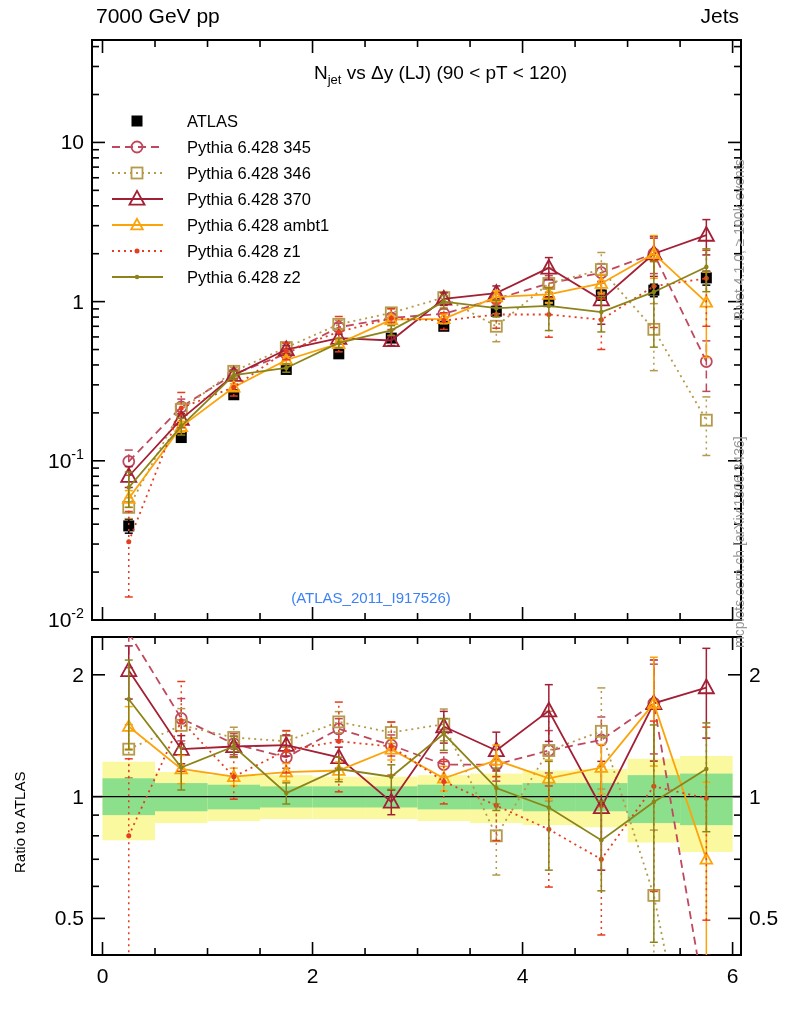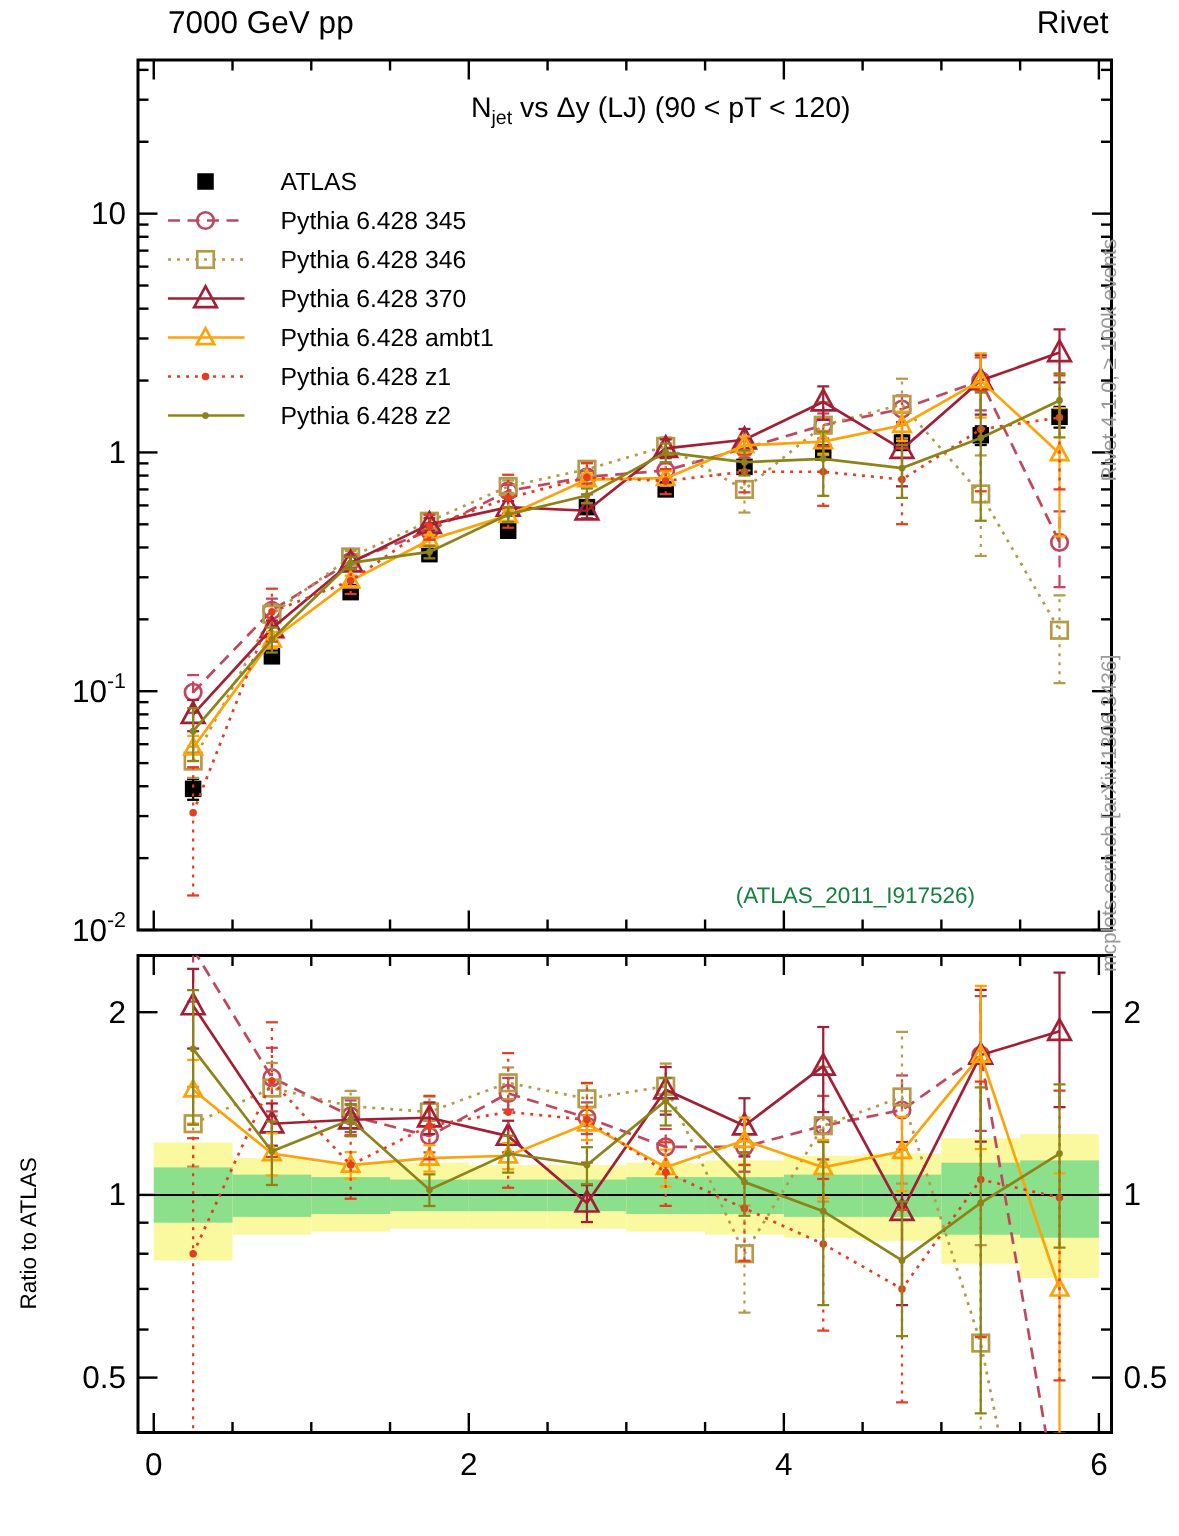--- a/index.html
+++ b/index.html
@@ -1,26 +1,26 @@
 <!DOCTYPE html>
 <html><head>
 <meta charset="utf-8">
 <style>
   html,body{margin:0;padding:0;background:#fff;}
   #page{position:relative;width:786px;height:1024px;background:#fff;overflow:hidden;
         font-family:"Liberation Sans","DejaVu Sans",sans-serif;}
   #plot-svg{position:absolute;left:0;top:0;}
   .hdr{position:absolute;top:4px;font-size:21px;color:#000;}
-  #hdr-left{left:96px;margin-left:16px;}
+  #hdr-left{left:96px;}
   #hdr-right{right:47px;}
   #plot-title{position:absolute;left:92px;width:649px;top:62px;text-align:center;
               font-size:19px;color:#000;padding-left:24px;}
   #plot-title sub{font-size:13px;}
-  #watermark{position:absolute;left:92px;width:558px;top:589px;text-align:right;
-             font-size:15px;color:#15803d;}
+  #watermark{position:absolute;left:92px;width:558px;top:589px;text-align:center;
+             font-size:15px;color:#3b82f6;}
   .vtext{position:absolute;color:#999;font-size:14px;white-space:nowrap;
          transform:rotate(-90deg);transform-origin:left bottom;}
   #note-top{left:747px;top:305px;}
   #note-bottom{left:747px;top:632px;}
   #ratio-label{position:absolute;left:11px;top:873px;color:#000;font-size:15px;white-space:nowrap;
                transform:rotate(-90deg);transform-origin:left top;}
 </style>
 </head>
 <body>
 
@@ -1212,21 +1212,21 @@
         </g>
         <g>
           <line x1="112" x2="163" y1="277" y2="277" stroke="#8c8419" stroke-width="1.8"></line>
           <circle cx="137" cy="277" r="2.25" fill="#8c8419"></circle>
           <text x="187" y="282.5" font-size="16.5" font-family="&quot;Liberation Sans&quot;,&quot;DejaVu Sans&quot;,sans-serif" fill="#000">Pythia 6.428 z2</text>
         </g>
       </g>
     </svg>
 
   <div class="hdr" id="hdr-left">7000 GeV pp</div>
-  <div class="hdr" id="hdr-right">Rivet</div>
+  <div class="hdr" id="hdr-right">Jets</div>
 
   <div id="plot-title"><span>N</span><sub>jet</sub><span> vs Δy (LJ) (90 &lt; pT &lt; 120)</span></div>
 
   <div id="watermark">(ATLAS_2011_I917526)</div>
 
   <div class="vtext" id="note-top">Rivet 4.1.0, ≥ 100k events</div>
   <div class="vtext" id="note-bottom">mcplots.cern.ch [arXiv:1306.3436]</div>
 
   <div id="ratio-label">Ratio to ATLAS</div>
 </div>

